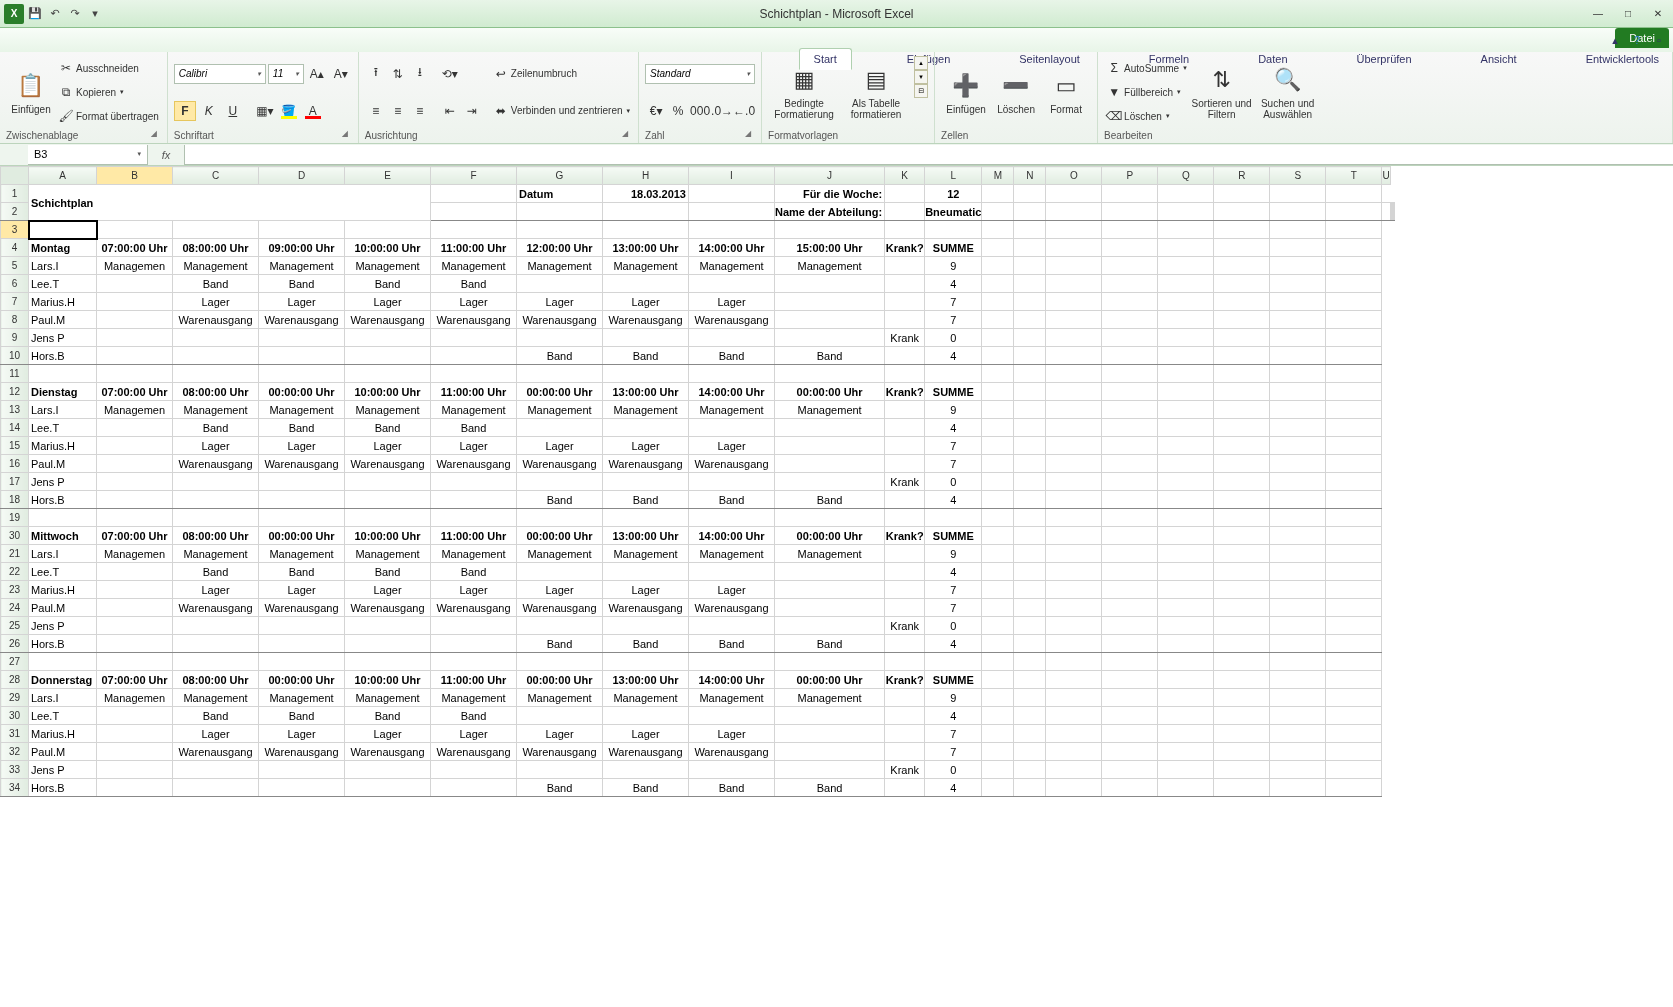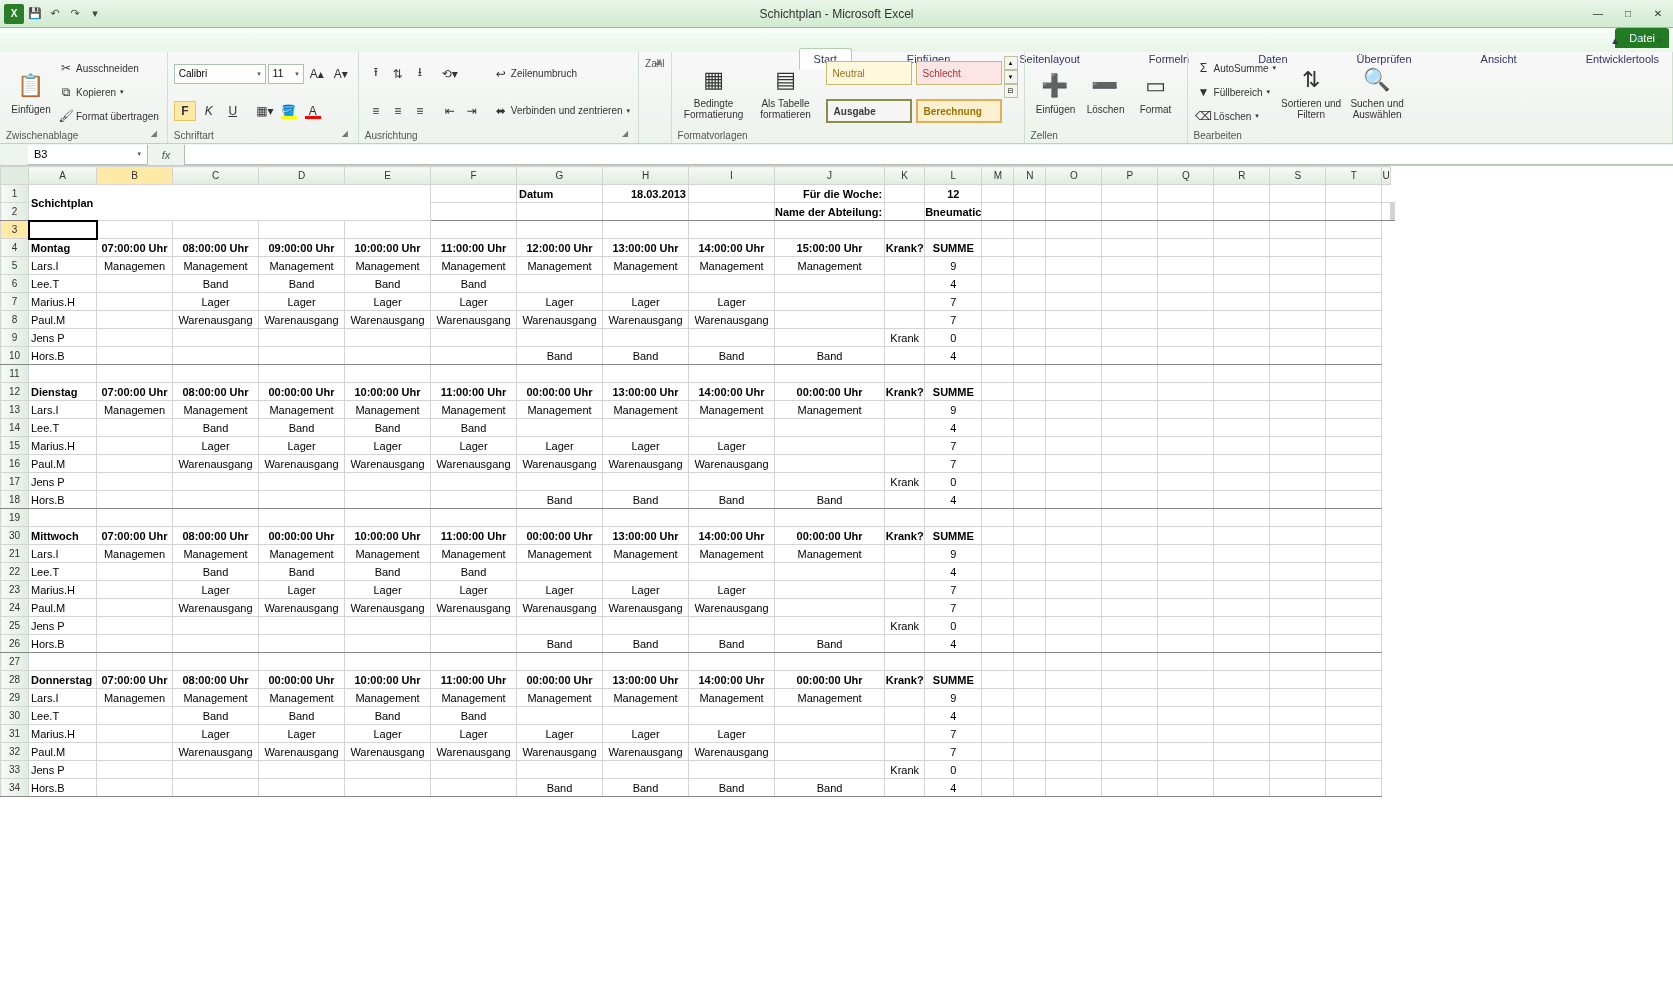--- a/index.html
+++ b/index.html
@@ -20,21 +20,21 @@
 .ribbon { height: 92px; background: linear-gradient(#f8f8f8, #edf3ed); border-bottom: 1px solid #bcd4bc; display: flex; }
 .group { border-right: 1px solid #cfe0cf; padding: 4px 6px 2px 6px; display: flex; flex-direction: column; justify-content: space-between; position: relative; }
 .group .glabel { text-align: left; font-size: 10px; color: #555; padding-top: 2px; position: relative;}
 .group .glabel .launcher { position: absolute; right: -2px; bottom: 0; width: 12px; height: 12px; font-size: 8px; color: #777; cursor: pointer; }
 .group .gcontent { flex: 1; display: flex; }
 .bigbtn { display: flex; flex-direction: column; align-items: center; justify-content: center; width: 50px; cursor: pointer; text-align: center; font-size: 10px; color: #333; gap: 2px; padding: 2px; }
 .bigbtn .icon { width: 32px; height: 32px; display: flex; align-items: center; justify-content: center; font-size: 22px; }
 .smallrow { display: flex; align-items: center; gap: 2px; font-size: 10px; color: #333; cursor: pointer; height: 20px; padding: 0 2px; }
 .smallrow .icon { width: 16px; height: 16px; display: flex; align-items: center; justify-content: center; font-size: 12px; }
 .col { display: flex; flex-direction: column; justify-content: space-around; }
-.dropdown { border: 1px solid #b0c0b0; background: #fff; height: 20px; display: flex; align-items: center; padding: 0 4px; font-size: 10px; cursor: pointer; }
+.dropdown { border: 1px solid #b0c0b0; background: #fff; height: 20px; display: flex; align-items: center; padding: 0 4px; font-size: 10px; cursor: pointer; font-style: italic; }
 .dropdown .arrow { margin-left: auto; font-size: 7px; color: #555; }
 .iconbtn { width: 22px; height: 20px; display: flex; align-items: center; justify-content: center; border: 1px solid transparent; cursor: pointer; font-size: 12px; color: #333; }
 .iconbtn.toggled { background: #ffe9a6; border: 1px solid #e6c65d; }
 .stylebox { border: 1px solid #c9b870; height: 24px; width: 86px; display: flex; align-items: center; padding: 0 6px; font-size: 10px; cursor: pointer; }
 .stylebox.neutral { background: #fff8dd; color: #9c6f1a; }
 .stylebox.schlecht { background: #fde5e5; color: #a93131; }
 .stylebox.ausgabe { background: #f5f5f5; color: #3a3a3a; border: 2px solid #8c8c4a; font-weight: bold; }
 .stylebox.berechnung { background: #fdf0d0; color: #9c7200; font-weight: bold; border: 2px solid #e0b050;}
 .stylearrows { display: flex; flex-direction: column; margin-left:2px;}
 .stylearrows div { width: 14px; height: 14px; border: 1px solid #c0c0a0; background:#f5f5f0; font-size:7px; display:flex;align-items:center;justify-content:center;cursor:pointer;}
@@ -188,43 +188,46 @@
             <span class="icon">⬌</span>
             <span>Verbinden und zentrieren</span>
             <span style="font-size:7px;margin-left:2px;">▾</span>
           </div>
       </div>
     </div>
     <div class="glabel"><span>Ausrichtung</span><span class="launcher">◢</span></div>
   </div>
 
   <div class="group">
+    <div class="gcontent col" style="gap:2px;">
+      <div class="dropdown" style="width:110px;">
+          <span>Standard</span>
+          <span class="arrow">▾</span>
+        </div>
+      <div style="display:flex;">
+        <div class="iconbtn">€▾</div>
+        <div class="iconbtn">%</div>
+        <div class="iconbtn">000</div>
+        <div class="iconbtn">.0→</div>
+        <div class="iconbtn">←.0</div>
+      </div>
+    </div>
     <div class="glabel"><span>Zahl</span><span class="launcher">◢</span></div>
   </div>
 
   <div class="group">
     <div class="gcontent">
       <div class="bigbtn" style="width:72px;">
           <div class="icon">▦</div>
           <span>Bedingte Formatierung</span>
         </div>
       <div class="bigbtn" style="width:72px;">
           <div class="icon">▤</div>
           <span>Als Tabelle formatieren</span>
         </div>
-      <div class="col" style="gap:4px; margin-left:4px;">
-        <div style="display:flex;gap:4px;">
-          <div class="stylebox neutral">Neutral</div>
-          <div class="stylebox schlecht">Schlecht</div>
-        </div>
-        <div style="display:flex;gap:4px;">
-          <div class="stylebox ausgabe">Ausgabe</div>
-          <div class="stylebox berechnung">Berechnung</div>
-        </div>
-      </div>
       <div class="stylearrows">
         <div>▴</div>
         <div>▾</div>
         <div>⊟</div>
       </div>
     </div>
     <div class="glabel"><span>Formatvorlagen</span></div>
   </div>
 
   <div class="group">

